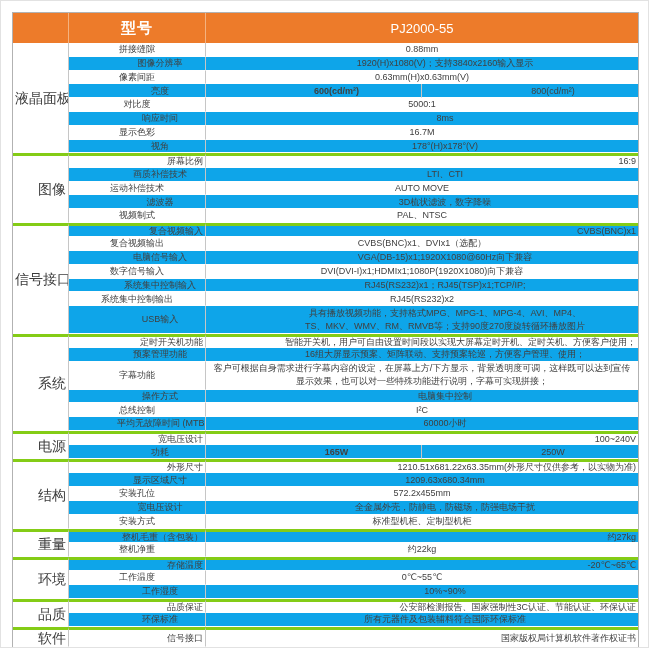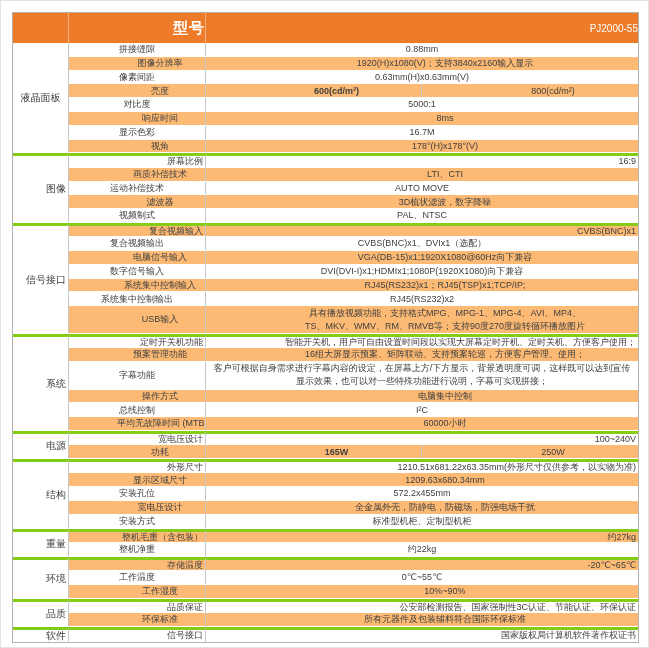--- a/index.html
+++ b/index.html
@@ -24,49 +24,49 @@
   }
   col.c-cat{width:56px;}
   col.c-lbl{width:137px;}
   col.c-val{width:216px;}
   thead th{
     background:#ED7B2A;
     color:#ffffff;
     font-weight:normal;
     height:30px;
     padding:0;
-    text-align:right;
+    text-align:center;
     vertical-align:middle;
   }
   th.h-corner{border-right:1px solid #f4b27f;}
   th.h-model{font-size:15px;font-weight:bold;border-right:1px solid #f4b27f;letter-spacing:1px;}
-  th.h-value{font-size:10px;}
+  th.h-value{font-size:13px;}
   td{
     padding:0 2px;
     text-align:center;
     vertical-align:middle;
     font-size:9px;
     color:#404040;
     height:13.8px;
     line-height:1.15;
     box-sizing:border-box;
     border-bottom:1px solid #ffffff;
     background:#ffffff;
     overflow:hidden;
     white-space:nowrap;
   }
   td.cat{
     background:#ffffff;
     border-right:1px solid #c6c6c6;
-    font-size:10px;
+    font-size:14px;
     color:#3c3c3c;
     white-space:nowrap;
   }
   td.lbl{border-right:1px solid #c6c6c6;}
-  td.g{background:#fdba74;padding-left:48px;}
+  td.g{background:#0ea5e9;padding-left:48px;}
   td.split{border-right:1px solid #c4c4c4;font-weight:bold;}
   td.sect{border-top:3px solid #84cc16;text-align:right;}
   td.tall{
     height:27.6px;
     white-space:pre-line;
     line-height:12.8px;
   }
 </style>
 </head>
 <body>

